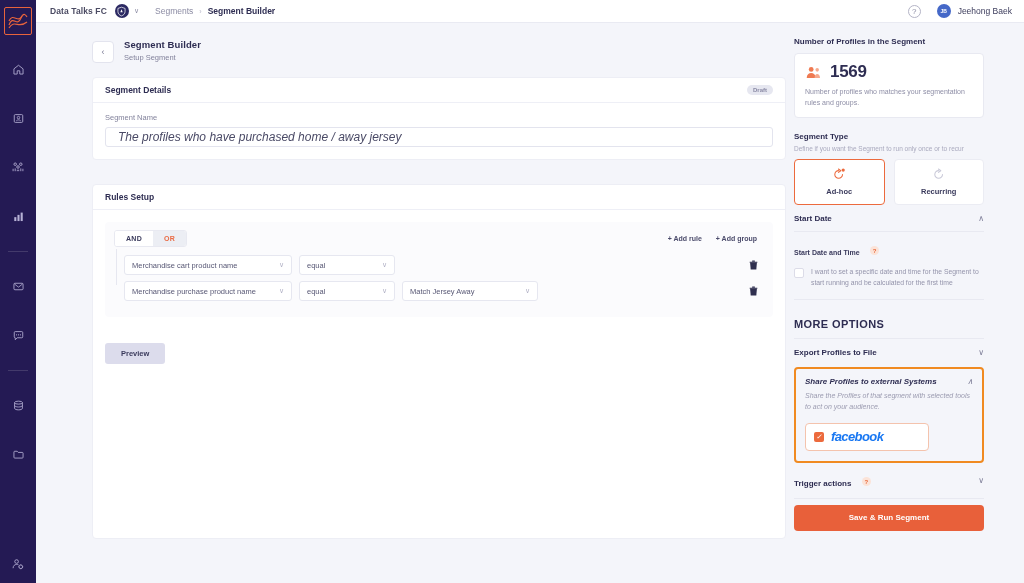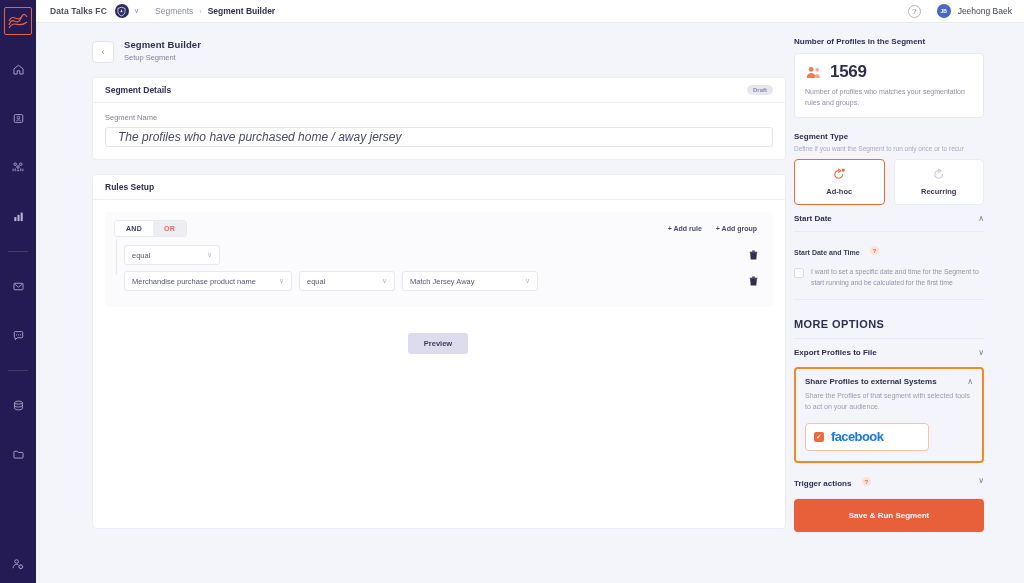--- a/index.html
+++ b/index.html
@@ -92,21 +92,21 @@
   .card-body { padding: 10px 12px 12px; }
   .field-label { font-size: 7.5px; color: #83839c; margin-bottom: 5px; }
   .text-input {
     width: 100%; height: 20px; border: 1px solid #e3e4ee; border-radius: 3px;
     padding: 0 12px; font-size: 12px; color: #4a4a66; background: #fff;
     font-family: "Liberation Sans", sans-serif;
     font-style: italic;
   }
 
   
-  .rules-card { margin-top: 14px; min-height: 355px; }
+  .rules-card { margin-top: 24px; min-height: 355px; }
   .rules-body { padding: 12px 12px 12px; }
   .rules-inner { background: #fbfbfd; border-radius: 4px; padding: 8px 9px 10px; }
   .rules-toprow { display: flex; align-items: center; justify-content: space-between; }
   .andor {
     display: flex; border: 1px solid #e8e9f1; border-radius: 3px; overflow: hidden; background: #fff;
   }
   .andor div {
     font-size: 7px; font-weight: 700; padding: 4px 11px; cursor: pointer; letter-spacing: .3px;
   }
   .andor .on-and { background: #fff; color: #3a3a5c; }
@@ -126,21 +126,21 @@
     height: 20px; border: 1px solid #e6e7f0; border-radius: 3px; background: #fff;
     display: flex; align-items: center; justify-content: space-between;
     padding: 0 7px; font-size: 7.5px; color: #585875; cursor: pointer;
   }
   .sel-attr { width: 168px; }
   .sel-op { width: 96px; }
   .sel-val { width: 136px; }
   .chev { color: #b2b2c6; font-size: 7px; margin-left: 6px; }
   .trash-wrap { flex: 1 1 auto; display: flex; justify-content: flex-end; padding-right: 6px; }
   .trash { cursor: pointer; }
-  .preview-row { display: flex; justify-content: center; margin-top: 26px; padding-right: 2px; }
+  .preview-row { display: flex; justify-content: flex-start; margin-top: 26px; padding-right: 2px; }
   .preview-btn {
     background: #dcdcec; color: #3a3a5c; font-size: 7.5px; font-weight: 700;
     border-radius: 3px; padding: 6px 16px; cursor: pointer; border: none;
     font-family: "Liberation Sans", sans-serif;
   }
 
   
   .s-title { font-size: 8px; font-weight: 700; color: #2e2d52; margin-bottom: 7px; }
   .s-sub { font-size: 6.5px; color: #a9a9be; margin-top: -3px; margin-bottom: 7px; }
   .profiles-box {
@@ -178,39 +178,39 @@
     width: 10px; height: 10px; border: 1px solid #dcdce8; border-radius: 2px;
     background: #fff; flex: 0 0 10px; margin-top: 1px; cursor: pointer;
   }
   .cb-text { font-size: 6.8px; color: #9494ab; line-height: 1.55; }
   .more-opts {
     font-size: 11px; font-weight: 700; color: #2e2d52; letter-spacing: .4px;
     margin-top: 18px; padding-bottom: 8px; border-bottom: 1px solid #e8e9f1;
   }
 
   .share-box {
-    border: 2px solid #f08a21; border-radius: 4px; padding: 8px 9px 10px; margin-top: 2px;
+    border: 2px solid #f08a21; border-radius: 4px; padding: 8px 9px 10px; margin-top: 2px; font-style: italic;
   }
   .share-head { display: flex; align-items: center; justify-content: space-between; }
   .share-desc { font-size: 7px; color: #9b9bb0; line-height: 1.55; margin-top: 5px; }
   .fb-card {
     margin-top: 10px; width: 124px; height: 28px; background: #fff;
     border: 1px solid #f4c3ad; border-radius: 4px; display: flex; align-items: center;
     gap: 7px; padding: 0 8px; cursor: pointer;
   }
   .fb-cb {
     width: 10px; height: 10px; border-radius: 2px; background: #ec6a3d;
     display: flex; align-items: center; justify-content: center;
     color: #fff; font-size: 7px; line-height: 1; flex: 0 0 10px;
   }
   .fb-word { font-size: 13px; font-weight: 700; color: #1877f2; letter-spacing: -.6px; }
 
   .save-btn {
     width: 100%; background: #e8603a; color: #fff; border: none; border-radius: 4px;
-    height: 33px; font-size: 8px; font-weight: 700; cursor: pointer; margin-top: 0;
+    height: 26px; font-size: 8px; font-weight: 700; cursor: pointer; margin-top: 6px;
     font-family: "Liberation Sans", sans-serif;
   }
 </style>
 </head>
 <body>
 
 <div class="app">
 
   <div class="rail">
     <div class="rail-logo">
@@ -344,20 +344,24 @@
                   <div class="on-or">OR</div>
                 </div>
                 <div class="addbtns">
                   <div class="addbtn">+ Add rule</div>
                   <div class="addbtn">+ Add group</div>
                 </div>
               </div>
 
               <div class="rule-rows">
                 <div class="rule-row">
+                  <div class="sel sel-attr">
+                    <span>Merchandise cart product name</span>
+                    <span class="chev">∨</span>
+                  </div>
                   <div class="sel sel-op">
                     <span>equal</span>
                     <span class="chev">∨</span>
                   </div>
                   <div class="trash-wrap">
                     <span class="trash">
                       <svg width="9" height="10" viewBox="0 0 14 16">
                         <path d="M1.5 3.5 H12.5 L11.5 15 H2.5 Z" fill="#2f2f4f"></path>
                         <rect x="4.6" y="0.8" width="4.8" height="1.9" rx=".6" fill="#2f2f4f"></rect>
                         <rect x="0.6" y="2.6" width="12.8" height="1.5" rx=".6" fill="#2f2f4f"></rect>

